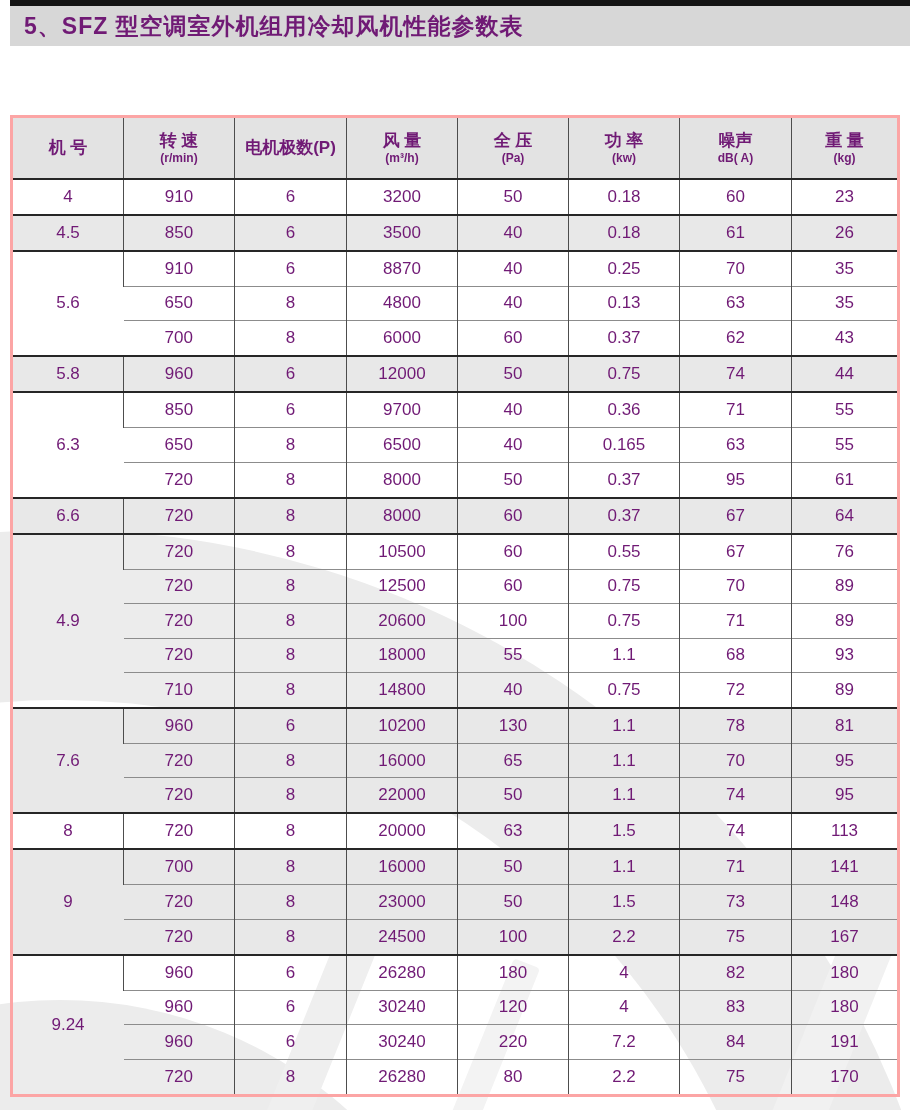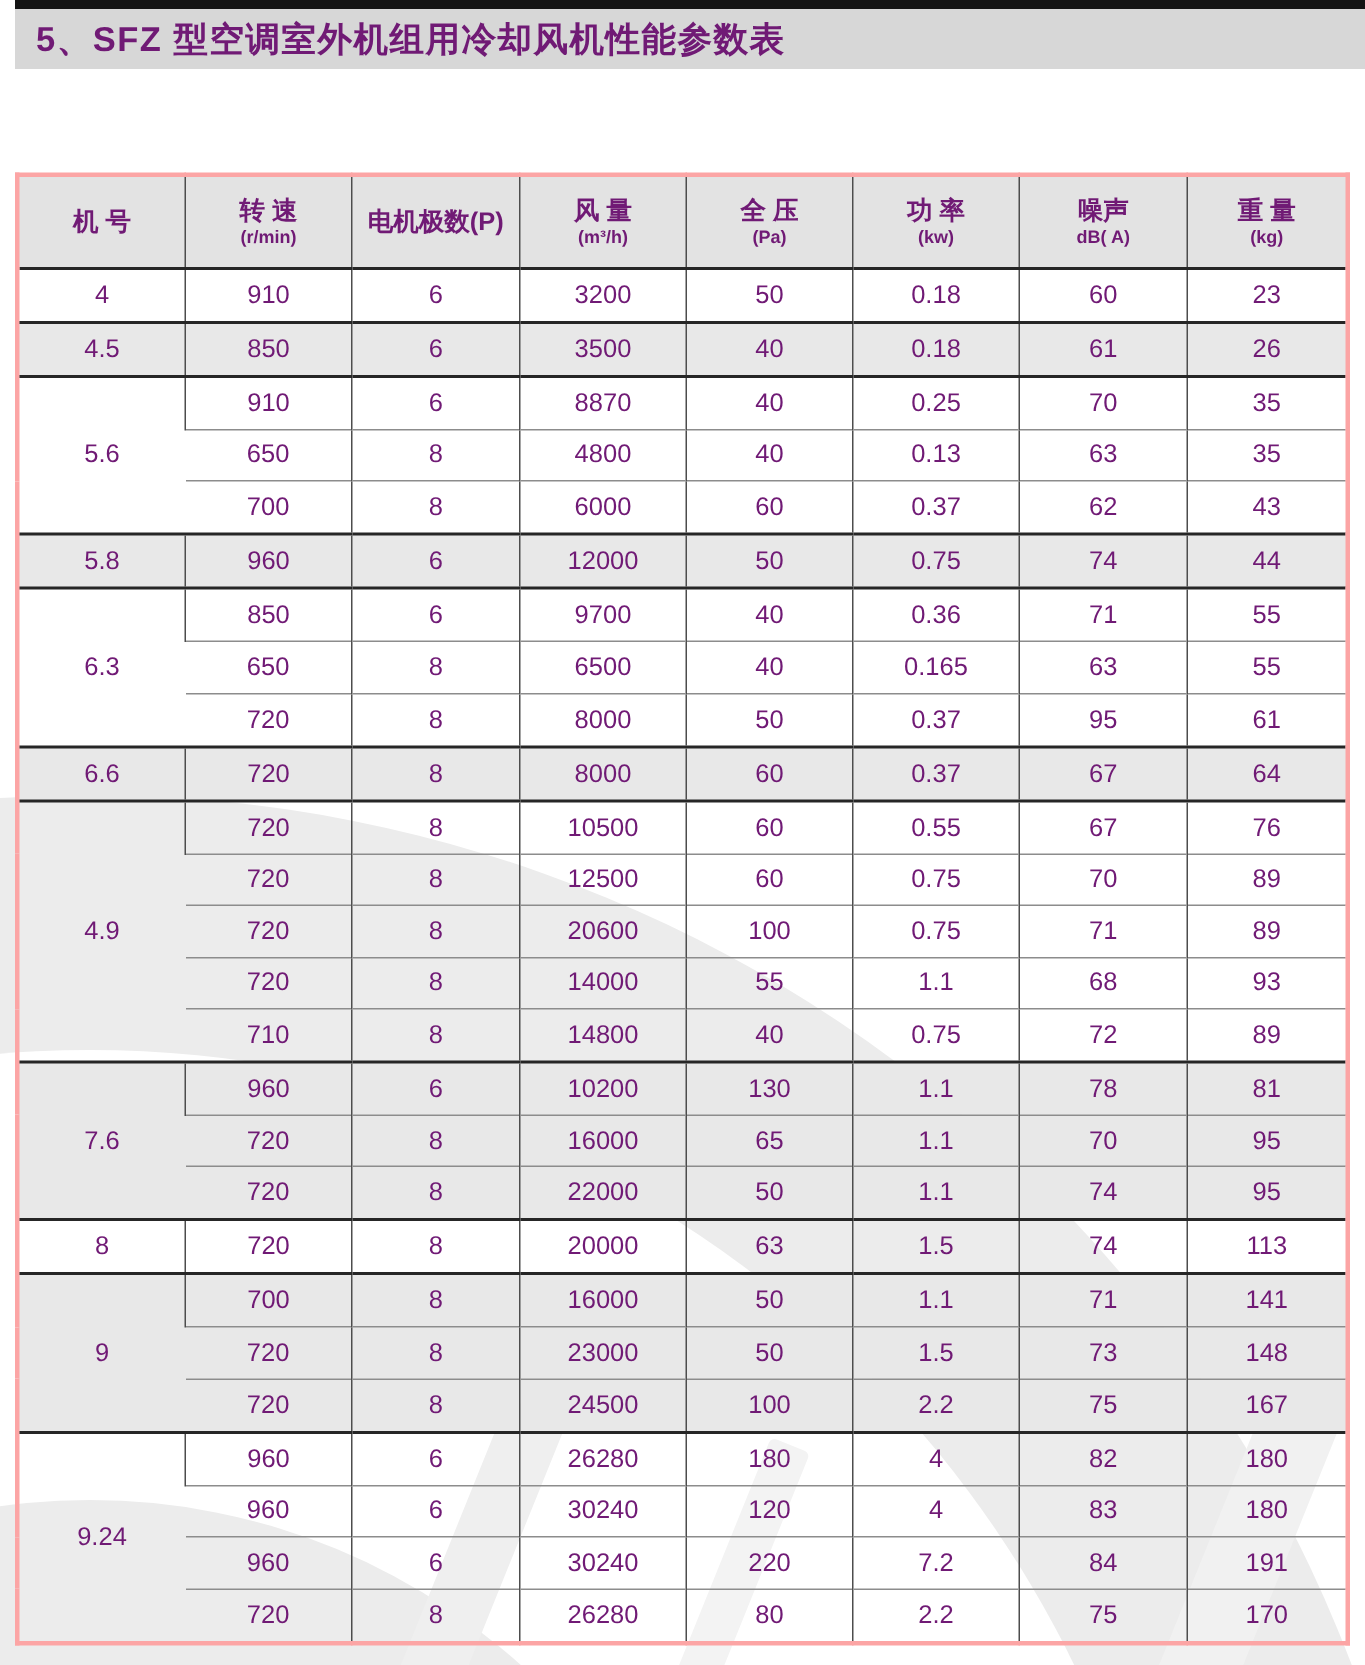--- a/index.html
+++ b/index.html
@@ -226,21 +226,21 @@
           <td>8</td>
           <td>20600</td>
           <td>100</td>
           <td>0.75</td>
           <td>71</td>
           <td>89</td>
         </tr>
         <tr class="sub">
           <td>720</td>
           <td>8</td>
-          <td>14000</td>
+          <td>18000</td>
           <td>55</td>
           <td>1.1</td>
           <td>68</td>
           <td>93</td>
         </tr>
         <tr class="sub">
           <td>710</td>
           <td>8</td>
           <td>14800</td>
           <td>40</td>

